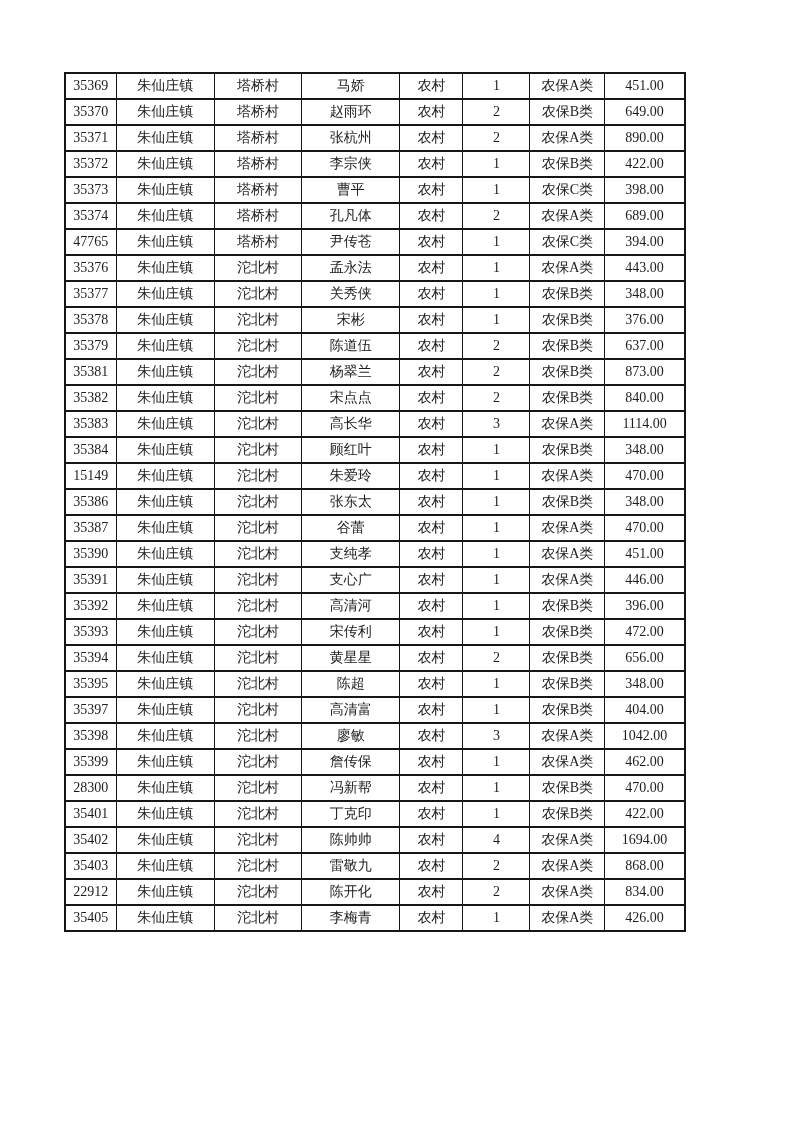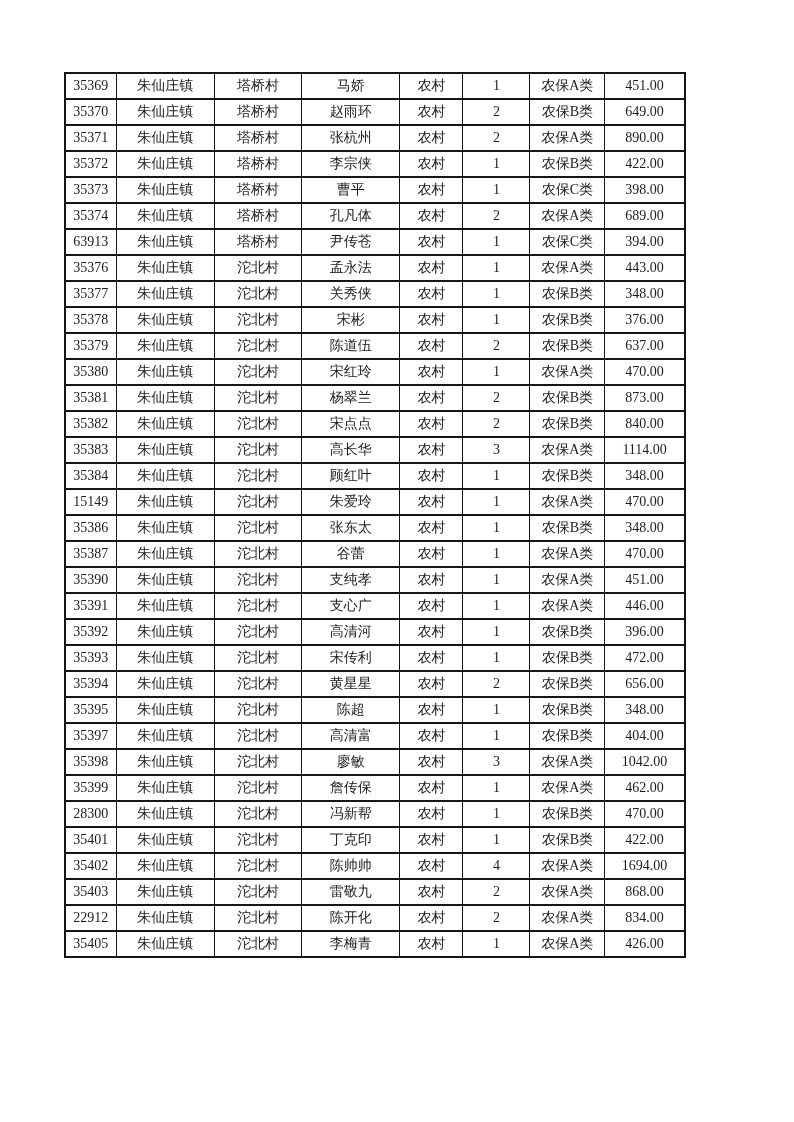--- a/index.html
+++ b/index.html
@@ -124,21 +124,21 @@
           <td>35374</td>
           <td>朱仙庄镇</td>
           <td>塔桥村</td>
           <td>孔凡体</td>
           <td>农村</td>
           <td>2</td>
           <td>农保A类</td>
           <td>689.00</td>
         </tr>
         <tr>
-          <td>63913</td>
+          <td>47765</td>
           <td>朱仙庄镇</td>
           <td>塔桥村</td>
           <td>尹传苍</td>
           <td>农村</td>
           <td>1</td>
           <td>农保C类</td>
           <td>394.00</td>
         </tr>
         <tr>
           <td>35376</td>
@@ -172,30 +172,20 @@
         </tr>
         <tr>
           <td>35379</td>
           <td>朱仙庄镇</td>
           <td>沱北村</td>
           <td>陈道伍</td>
           <td>农村</td>
           <td>2</td>
           <td>农保B类</td>
           <td>637.00</td>
-        </tr>
-        <tr>
-          <td>35380</td>
-          <td>朱仙庄镇</td>
-          <td>沱北村</td>
-          <td>宋红玲</td>
-          <td>农村</td>
-          <td>1</td>
-          <td>农保A类</td>
-          <td>470.00</td>
         </tr>
         <tr>
           <td>35381</td>
           <td>朱仙庄镇</td>
           <td>沱北村</td>
           <td>杨翠兰</td>
           <td>农村</td>
           <td>2</td>
           <td>农保B类</td>
           <td>873.00</td>

